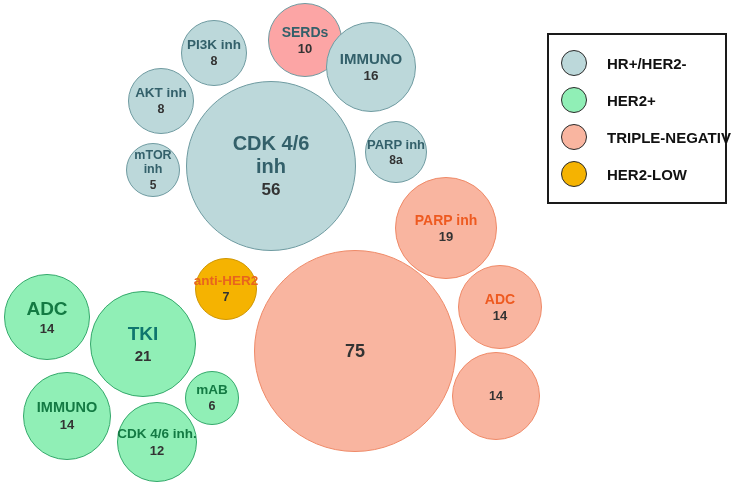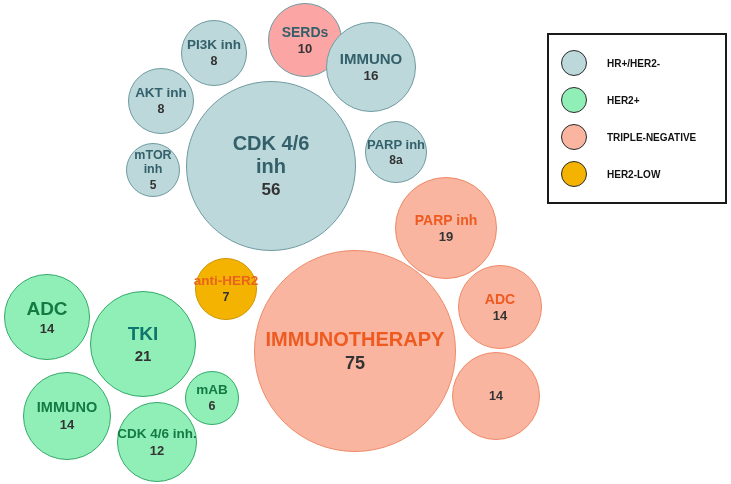--- a/index.html
+++ b/index.html
@@ -19,21 +19,21 @@
     position:absolute; left:547px; top:33px; width:180px; height:171px;
     border:2px solid #1a1a1a; background:#ffffff; box-sizing:border-box;
     display:flex; flex-direction:column; justify-content:space-evenly;
     padding:4px 0 4px 12px;
   }
   .legend-row { display:flex; align-items:center; }
   .legend-swatch {
     width:26px; height:26px; border-radius:50%; box-sizing:border-box;
     flex:0 0 auto; margin-right:20px;
   }
-  .legend-label { font-size:10px; font-weight:bold; color:#111111; white-space:nowrap; }
+  .legend-label { font-size:15px; font-weight:bold; color:#111111; white-space:nowrap; }
 </style>
 </head>
 <body>
 
 <div id="canvas">
   <div id="bubble-field">
       <div class="bubble" style="left: 186px; top: 81px; width: 170px; height: 170px; background: rgb(188, 216, 218); border: 1.5px solid rgb(111, 155, 161);">
         <div class="lbl multiline" style="color: rgb(51, 96, 106); font-size: 20px;">CDK 4/6
 inh</div>
         <div class="val" style="font-size: 17px;">56</div>
@@ -81,21 +81,20 @@
       </div>
       <div class="bubble" style="left: 185px; top: 371px; width: 54px; height: 54px; background: rgb(144, 239, 182); border: 1.5px solid rgb(52, 169, 107);">
         <div class="lbl" style="color: rgb(19, 122, 67); font-size: 13.5px;">mAB</div>
         <div class="val" style="font-size: 12.5px;">6</div>
       </div>
       <div class="bubble" style="left: 195px; top: 258px; width: 62px; height: 62px; background: rgb(245, 179, 1); border: 1.5px solid rgb(207, 150, 2);">
         <div class="lbl" style="color: rgb(232, 100, 30); font-size: 13.5px;">anti-HER2</div>
         <div class="val" style="font-size: 12.5px;">7</div>
       </div>
       <div class="bubble" style="left: 254px; top: 250px; width: 202px; height: 202px; background: rgb(249, 181, 160); border: 1.5px solid rgb(239, 138, 104);">
-        <div class="lbl" style="color: rgb(238, 90, 32); font-size: 20px;">IMMUNOTHERAPY</div>
         <div class="val" style="font-size: 18px;">75</div>
       </div>
       <div class="bubble" style="left: 395px; top: 177px; width: 102px; height: 102px; background: rgb(249, 181, 160); border: 1.5px solid rgb(239, 138, 104);">
         <div class="lbl" style="color: rgb(238, 90, 32); font-size: 14px;">PARP inh</div>
         <div class="val" style="font-size: 13px;">19</div>
       </div>
       <div class="bubble" style="left: 458px; top: 265px; width: 84px; height: 84px; background: rgb(249, 181, 160); border: 1.5px solid rgb(239, 138, 104);">
         <div class="lbl" style="color: rgb(238, 90, 32); font-size: 14px;">ADC</div>
         <div class="val" style="font-size: 13px;">14</div>
       </div>

